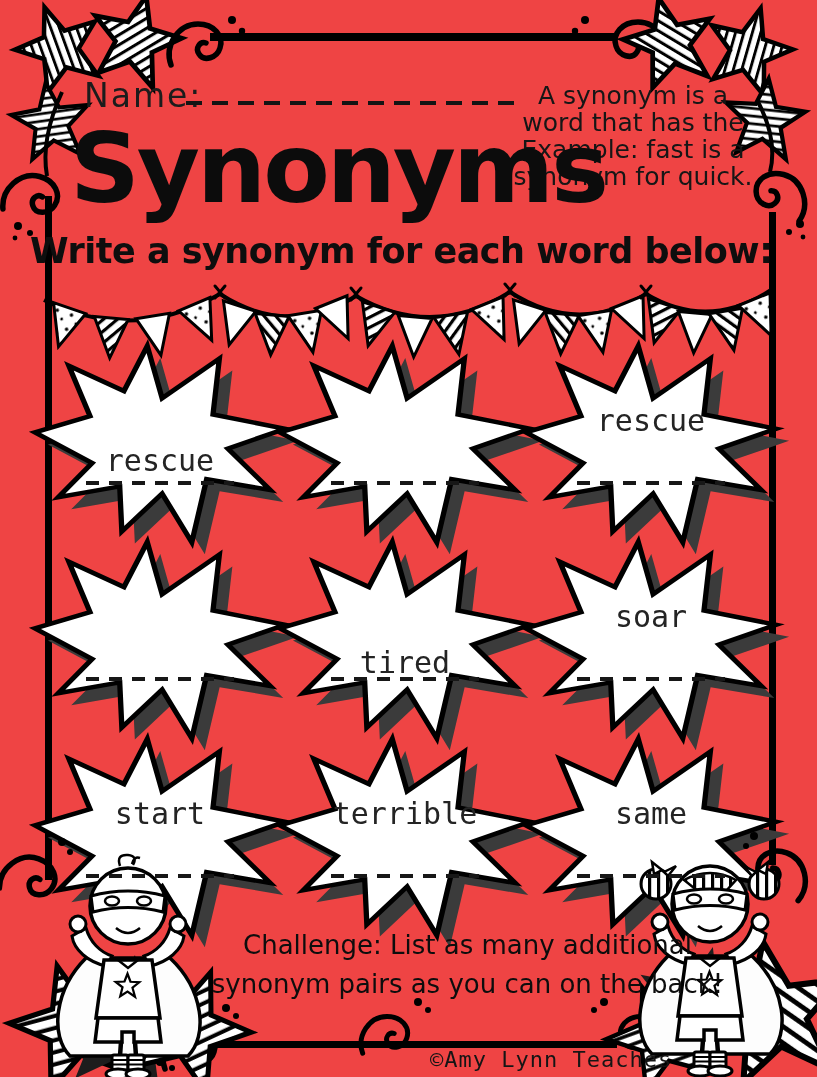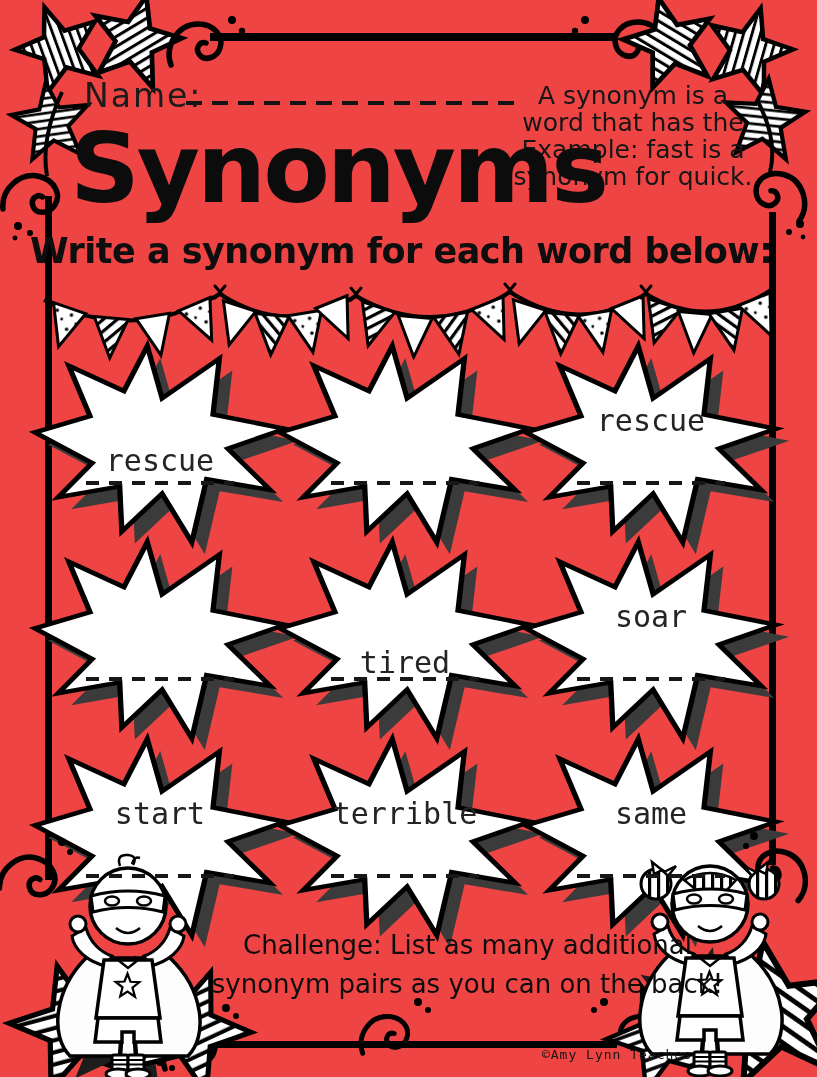--- a/index.html
+++ b/index.html
@@ -16,21 +16,21 @@
   .title{left:70px;top:112px;width:460px;text-align:center;font-size:97px;font-weight:bold;
      letter-spacing:-3px;color:#0c0c0c;z-index:2;position:absolute;}
   .instruction{left:30px;top:231px;width:757px;text-align:left;font-size:35px;font-weight:700;
      letter-spacing:-0.5px;color:#0e0e0e;z-index:2;position:absolute;}
   .word{position:absolute;width:220px;text-align:center;font-size:30px;z-index:2;
      font-family:"DejaVu Sans Mono",monospace;color:#242424;letter-spacing:0px;}
   .answer{position:absolute;width:148px;height:4px;z-index:2;
      background:repeating-linear-gradient(90deg,#171717 0 13px,transparent 13px 23px);}
   .challenge{left:140px;top:926px;width:655px;text-align:center;font-size:26px;line-height:39px;
      color:#0d0d0d;z-index:2;position:absolute;}
-  .credit{left:412px;top:1047px;width:280px;text-align:right;font-size:13px;letter-spacing:1px;
+  .credit{left:430px;top:1047px;width:280px;text-align:left;font-size:22px;letter-spacing:1px;
      color:#151515;z-index:2;position:absolute;font-family:"DejaVu Sans Mono",monospace;}
 </style>
 </head>
 <body>
 
 <div class="page">
 
   <div class="borderline" style="left:210px;top:33px;width:404px;height:8px;"></div>
   <div class="borderline" style="left:45px;top:196px;width:7px;height:684px;"></div>
   <div class="borderline" style="left:769px;top:212px;width:7px;height:653px;"></div>

